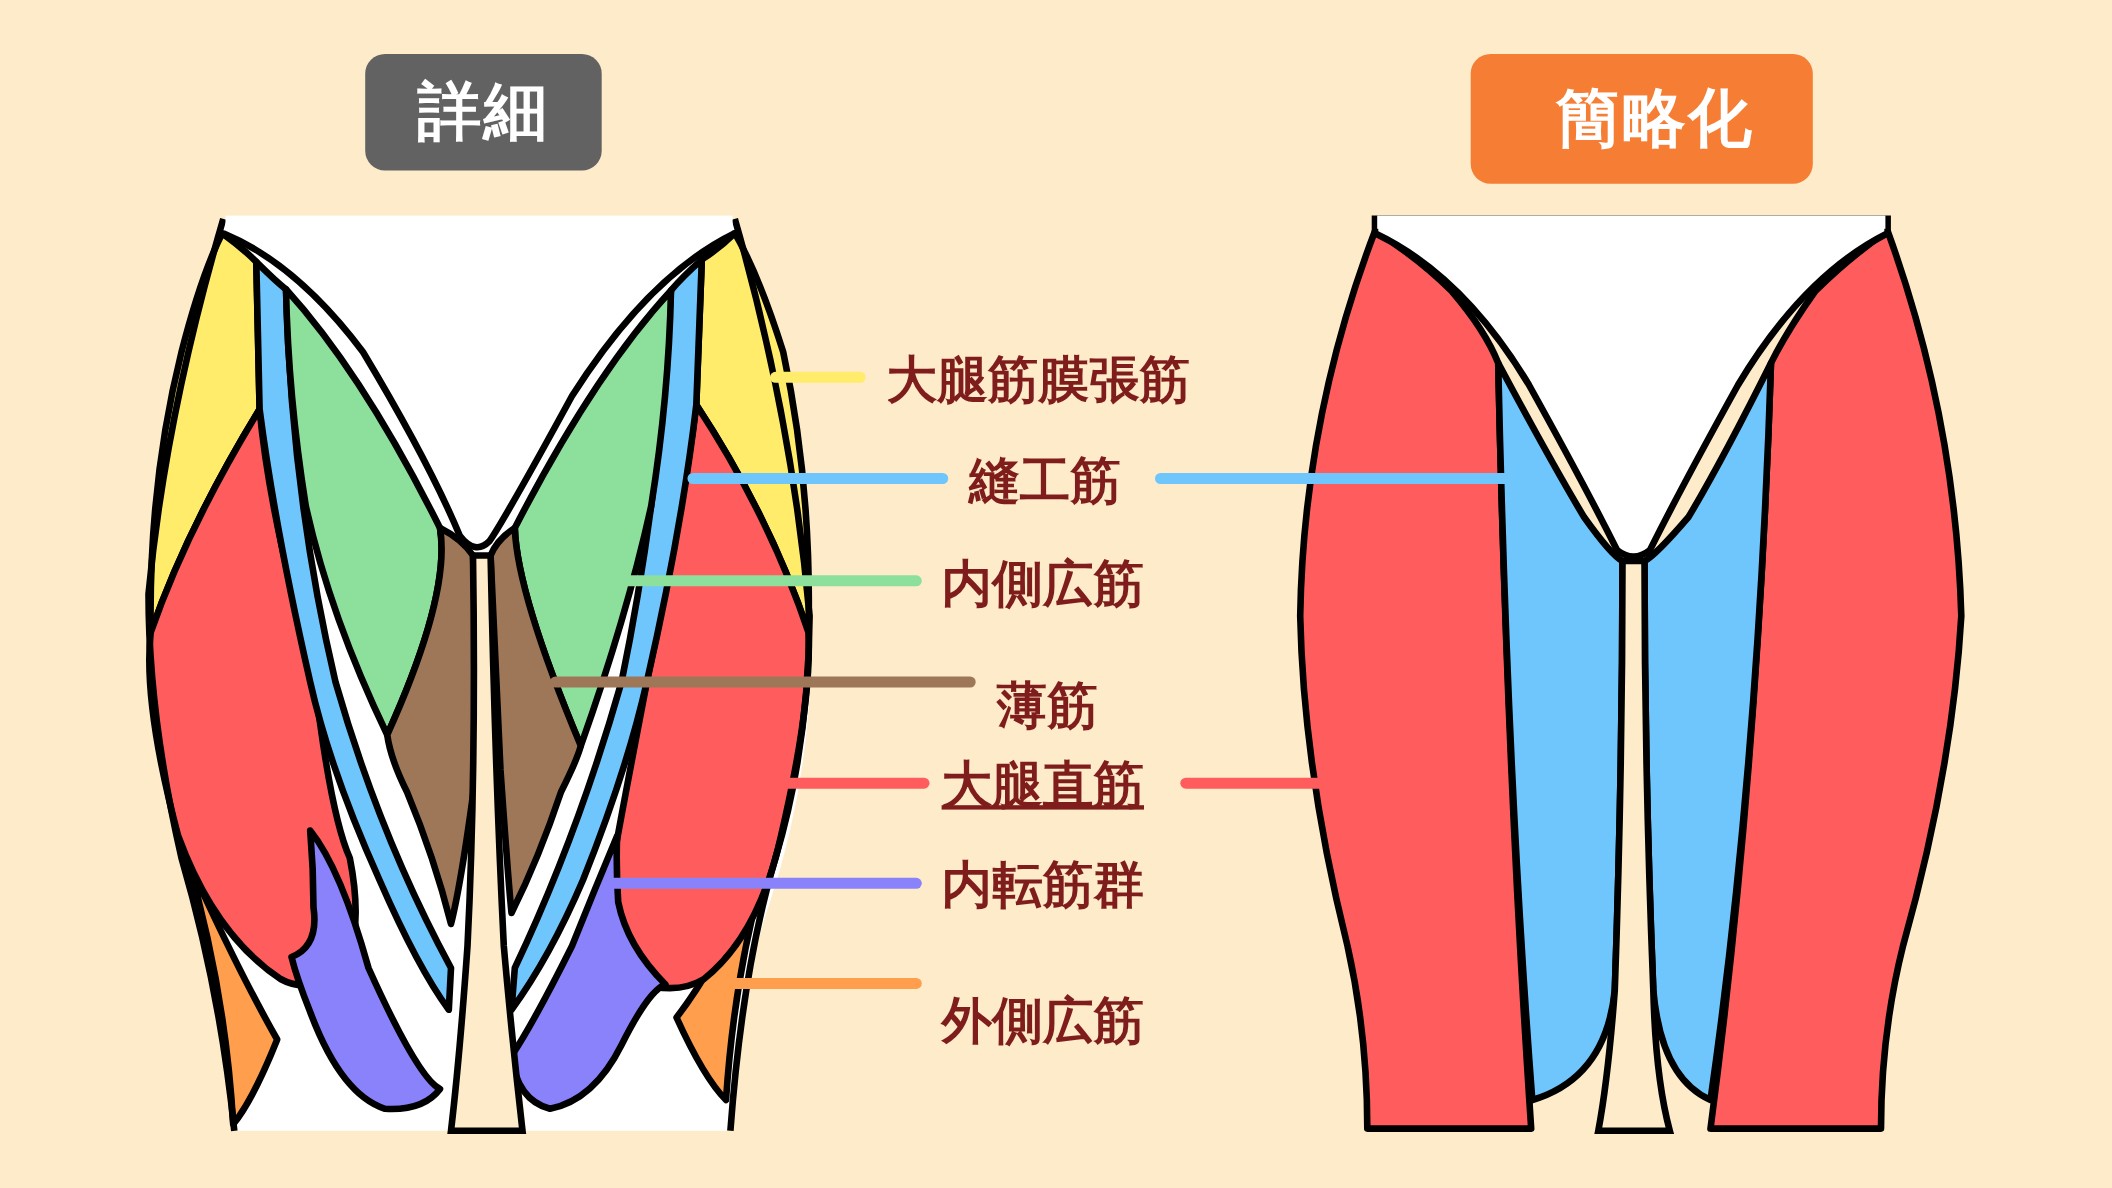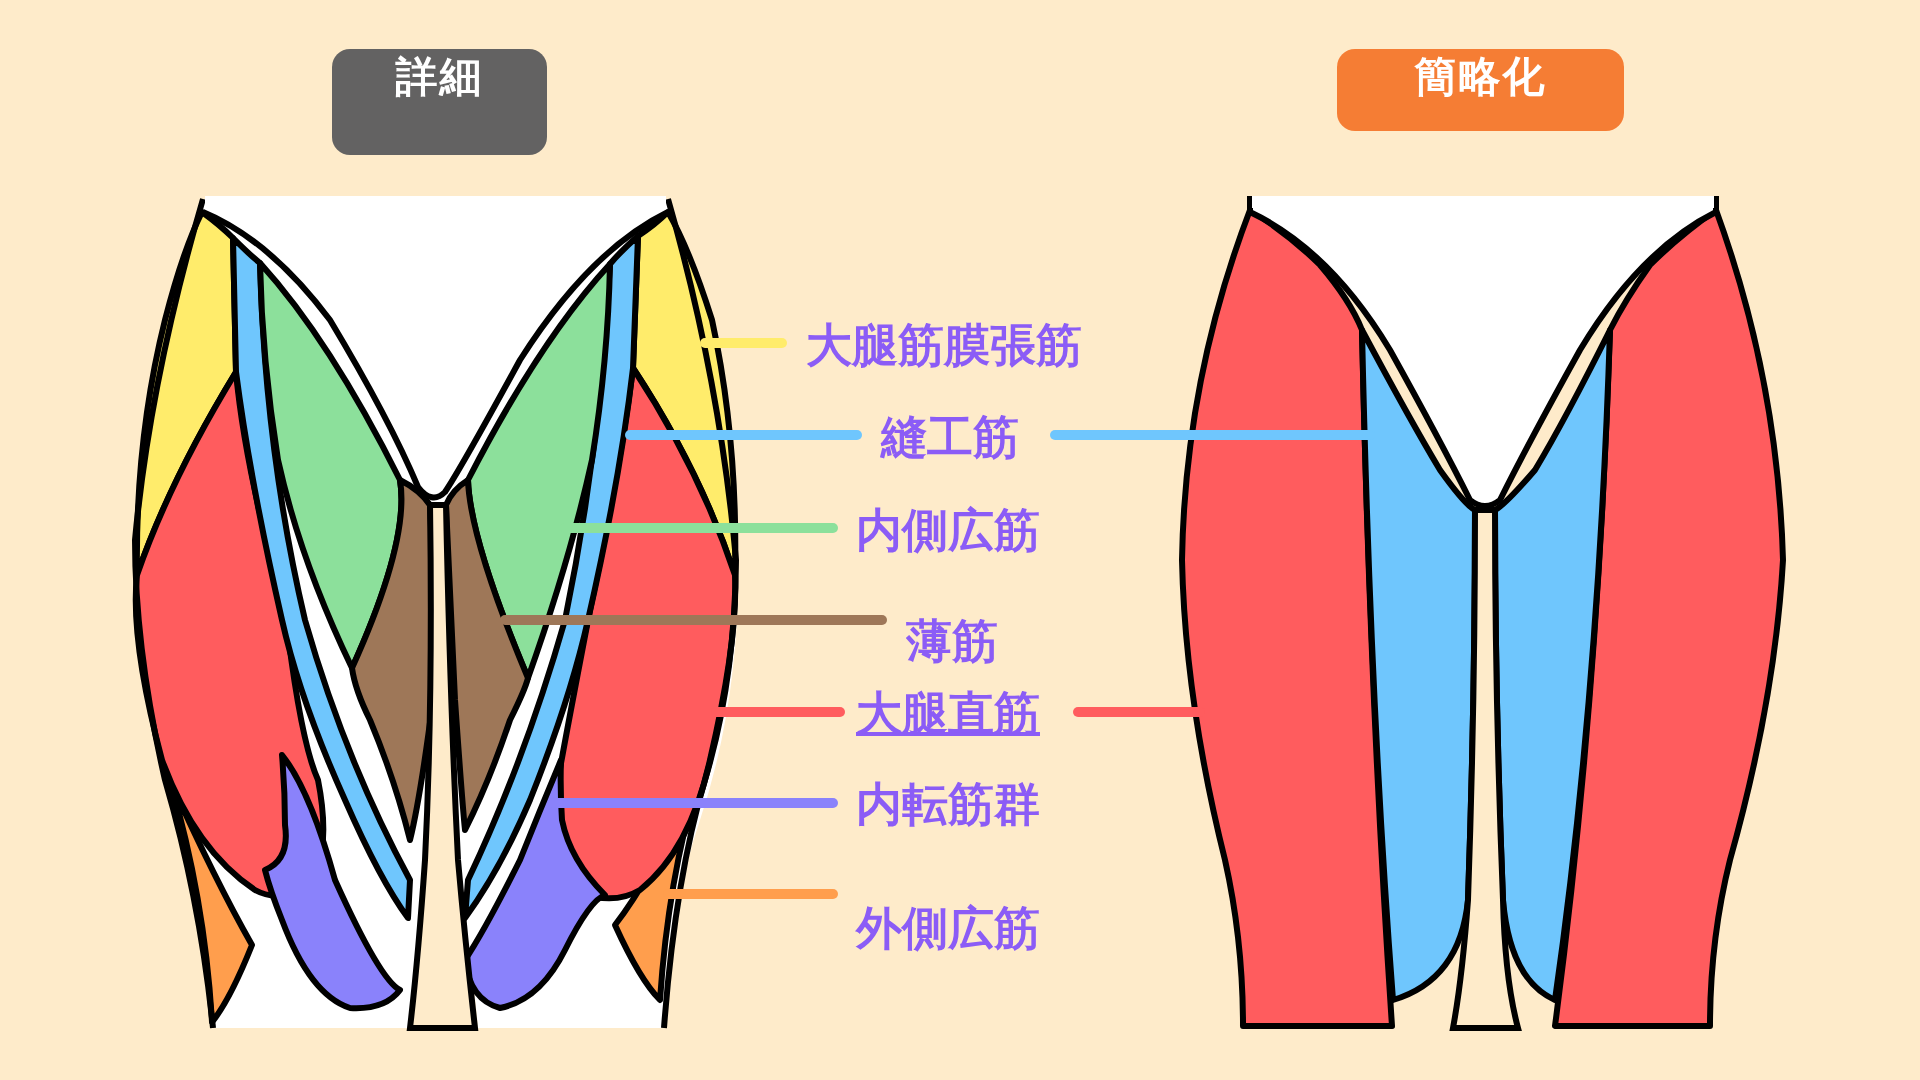--- a/index.html
+++ b/index.html
@@ -7,30 +7,30 @@
       width: 1920px; height: 1080px; overflow: hidden;
       background: #FEEBCA;
       font-family: "DejaVu Sans", "Liberation Sans", sans-serif;
       position: relative;
     }
     .badge {
       position: absolute;
       border-radius: 18px;
       color: #ffffff;
       font-weight: bold;
-      font-size: 42px;
-      display: flex; align-items: flex-start; justify-content: center;
+      font-size: 58px;
+      display: flex; align-items: center; justify-content: center;
       letter-spacing: 2px;
     }
     #badge-detail { left: 332px; top: 49px; width: 215px; height: 106px; background: #636262; }
-    #badge-simple { left: 1337px; top: 49px; width: 287px; height: 82px; background: #F57D34; }
+    #badge-simple { left: 1337px; top: 49px; width: 287px; height: 118px; background: #F57D34; padding-left: 24px; }
     svg.diagram { position: absolute; left: 0; top: 0; }
     .label {
       position: absolute;
-      color: #8b5cf6;
+      color: #7f1d1d;
       font-size: 46px;
       font-weight: bold;
       white-space: nowrap;
       line-height: 1;
       transform: translateY(-50%);
     }
     .m { stroke: #000; stroke-width: 6; stroke-linejoin: round; }
     .lead { stroke-width: 10; stroke-linecap: round; fill: none; }
   </style>
 </head>

